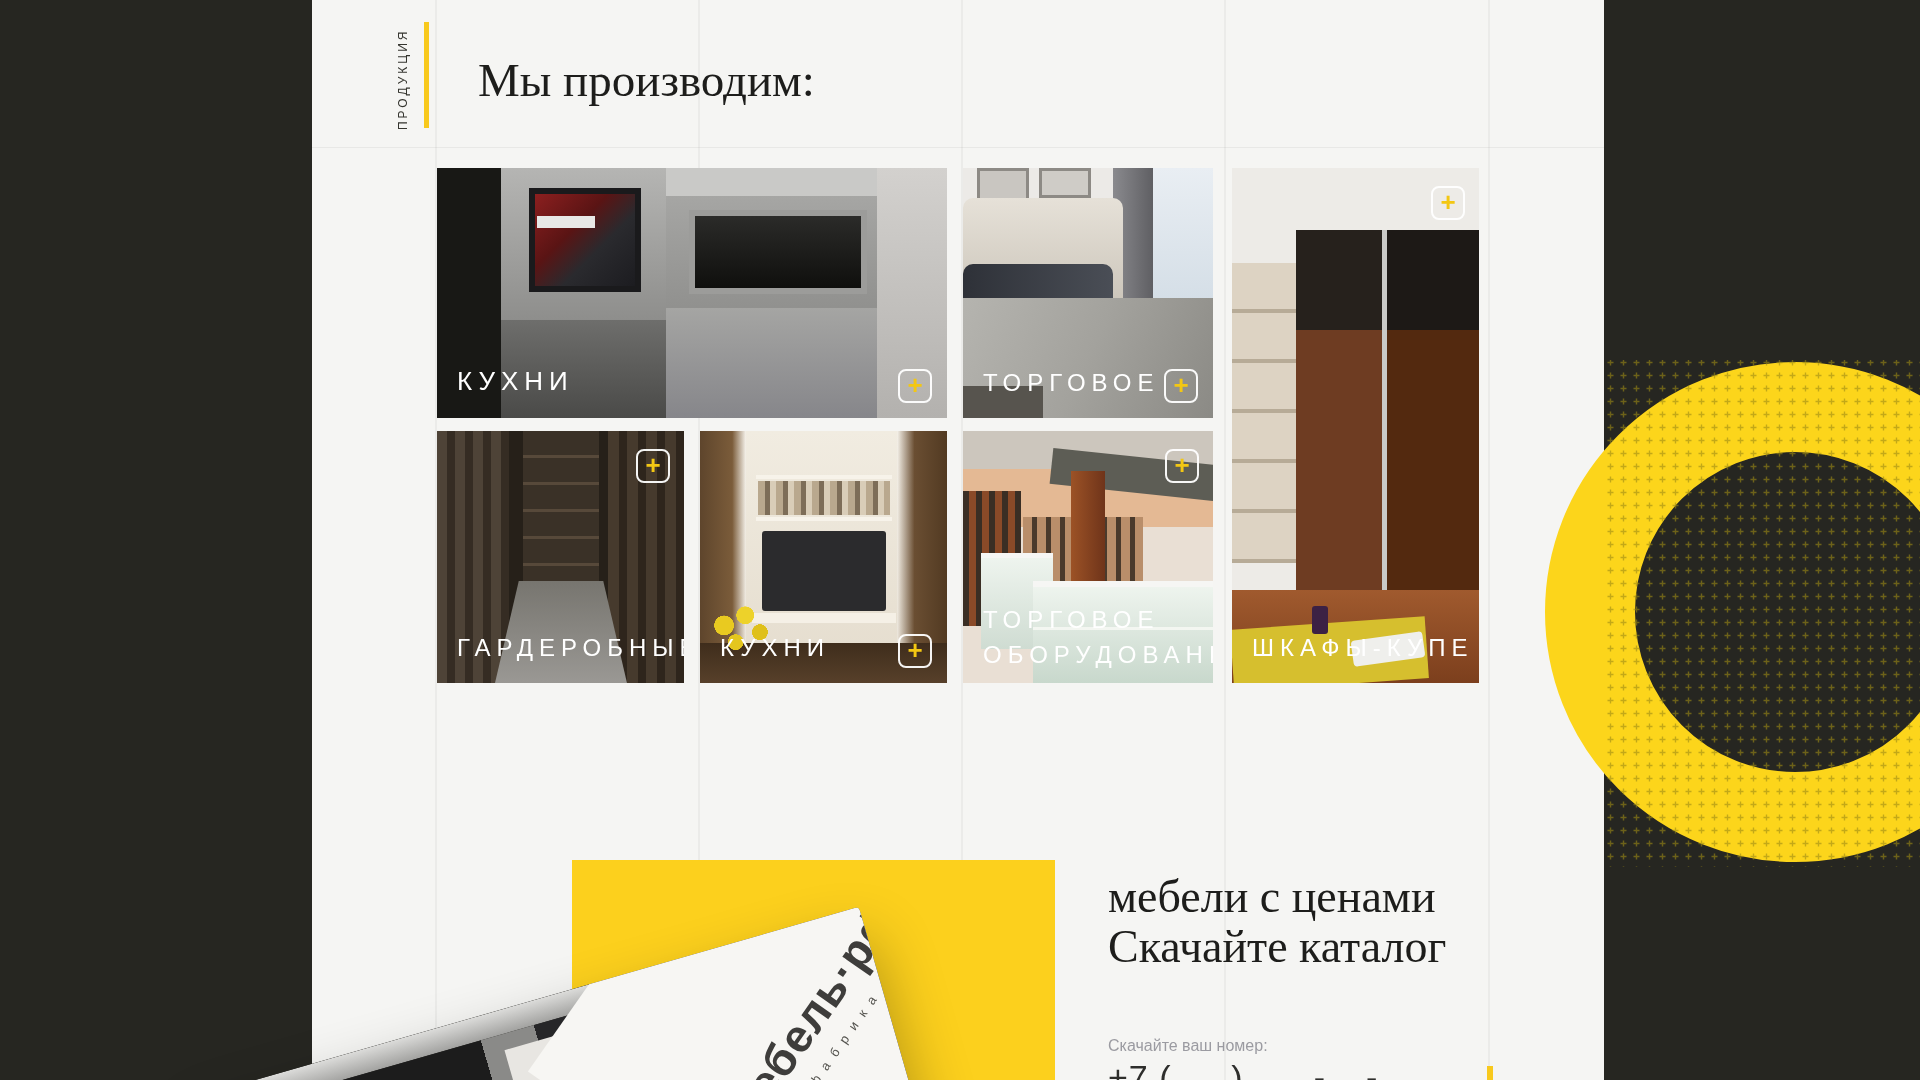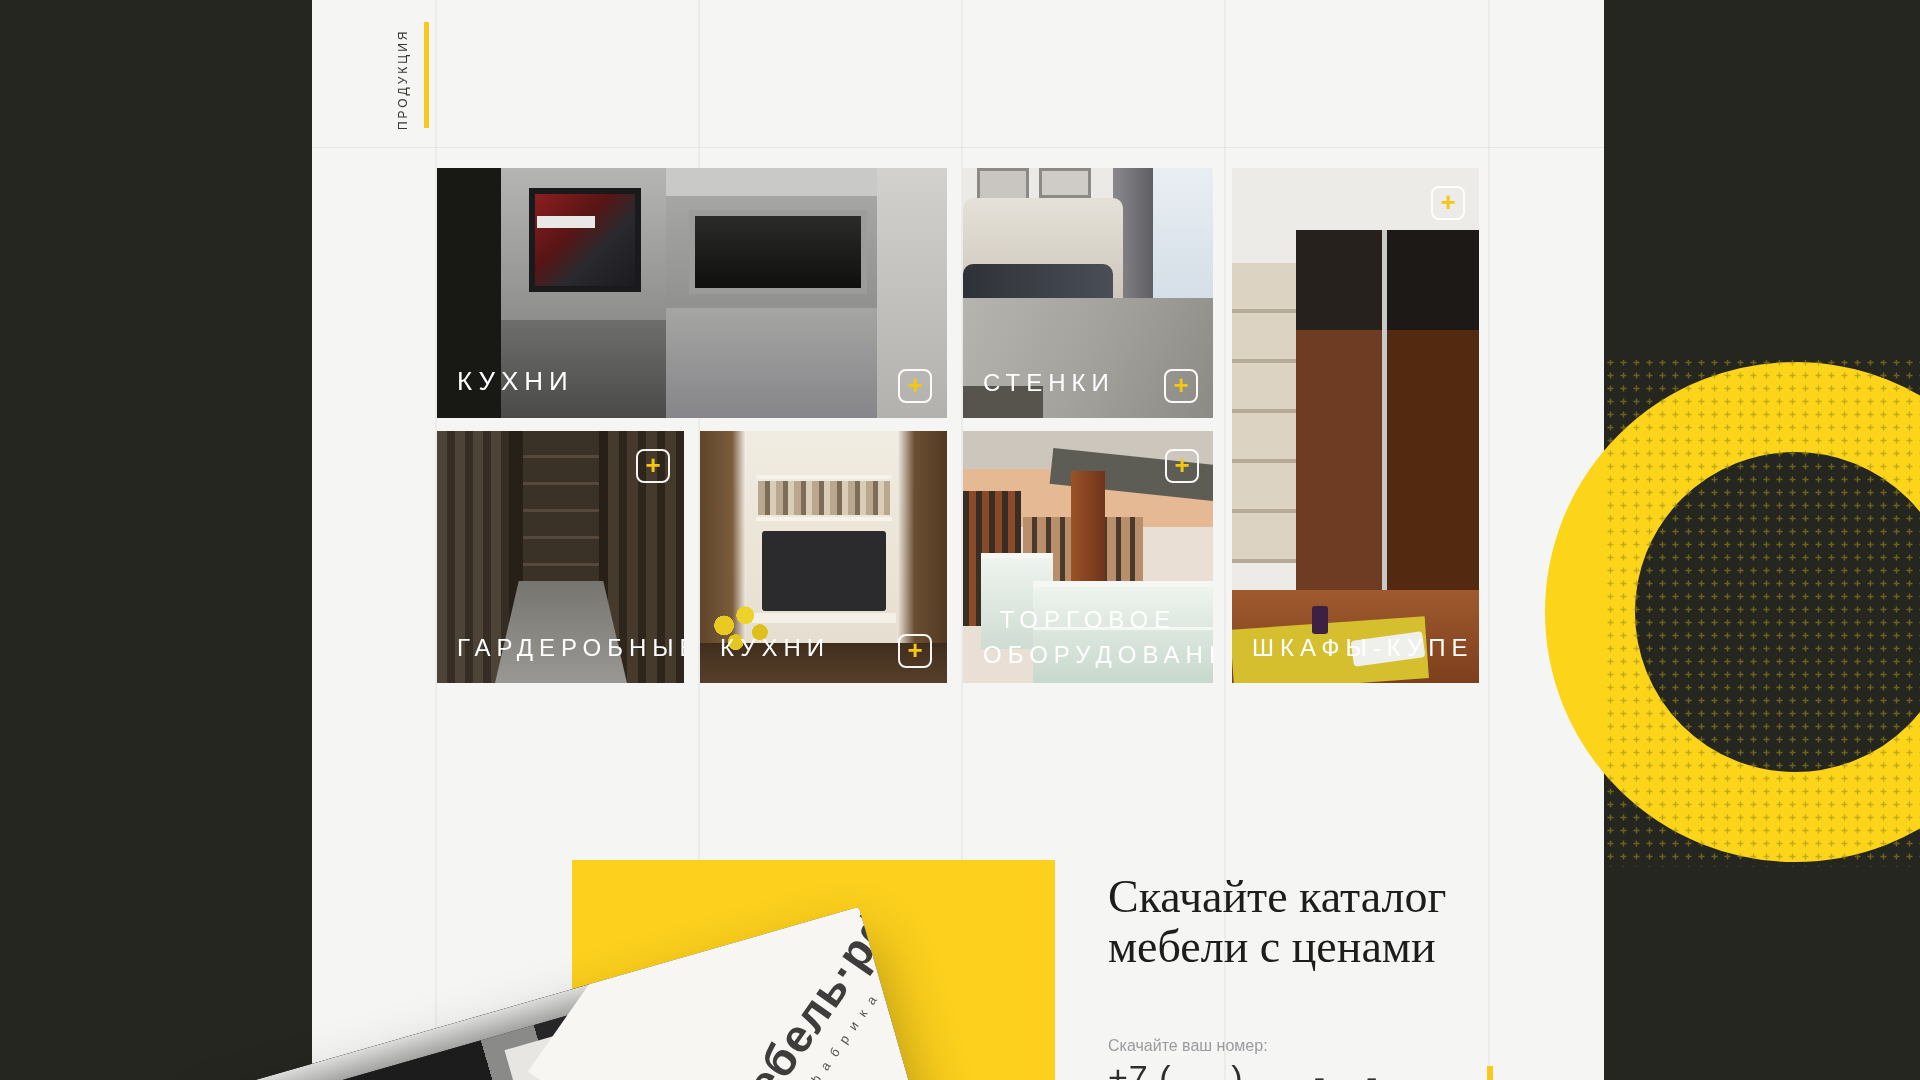--- a/index.html
+++ b/index.html
@@ -17,21 +17,21 @@
   .eyebrow{position:absolute;left:396px;top:34px;height:96px;z-index:5;
            writing-mode:vertical-rl;transform:rotate(180deg);
            font-size:12px;letter-spacing:3px;color:#35352f;}
   .eyebrow-rule{position:absolute;left:424px;top:22px;width:5px;height:106px;background:#f8c91d;z-index:5;}
   .h1{position:absolute;z-index:5;font-family:"Liberation Serif",serif;color:#1d1d1b;}
   .h1.products{left:478px;top:56px;font-size:47px;line-height:1.05;}
   
   .tile{position:absolute;overflow:hidden;z-index:4;cursor:pointer;background:#888;}
   .tile .f{position:absolute;}
   .tile-label{position:absolute;left:20px;bottom:17px;color:#fff;font-size:24px;
-              letter-spacing:6px;z-index:6;line-height:1.45;text-align:center;}
+              letter-spacing:6px;z-index:6;line-height:1.45;}
   .plus-btn{position:absolute;width:34px;height:34px;border:2px solid rgba(255,255,255,.95);
             border-radius:8px;background:transparent;display:flex;align-items:center;
             justify-content:center;z-index:6;padding:0;cursor:pointer;}
   .plus-btn span{color:#f3c713;font-size:26px;font-weight:700;line-height:1;margin-top:-2px;}
   .pos-br{right:15px;bottom:15px;}
   .pos-tr{right:14px;top:18px;}
   
   .donut{position:absolute;left:1500px;top:330px;z-index:3;}
   
   .yellow-rect{position:absolute;left:572px;top:860px;width:483px;height:220px;background:#fcd01d;z-index:3;}
@@ -61,20 +61,21 @@
 
   <div class="vline" style="left:435px"></div>
   <div class="vline" style="left:698px"></div>
   <div class="vline" style="left:961px"></div>
   <div class="vline" style="left:1224px"></div>
   <div class="vline" style="left:1488px"></div>
   <div class="hline" style="top:147px"></div>
 
   <div class="eyebrow">ПРОДУКЦИЯ</div>
   <div class="eyebrow-rule"></div>
+  <div class="h1 products">Мы производим:</div>
 
   <div class="tile" style="left:437px;top:168px;width:510px;height:250px">
     <div class="f" style="inset:0;background:linear-gradient(180deg,#ababa9,#7c7c7a)"></div>
     <div class="f" style="left:0;top:0;width:64px;height:250px;background:#181815"></div>
     <div class="f" style="left:64px;top:0;width:165px;height:152px;background:linear-gradient(180deg,#b5b5b3,#8e8e8c)"></div>
     <div class="f" style="left:92px;top:20px;width:112px;height:104px;border:6px solid #1a1a1c;background:linear-gradient(135deg,#8c1f1f,#5a1414 38%,#2a2a2e 62%,#1c1c20)"></div>
     <div class="f" style="left:100px;top:48px;width:58px;height:12px;background:#e8e8e6"></div>
     <div class="f" style="left:64px;top:152px;width:165px;height:98px;background:linear-gradient(180deg,#6e6e6c,#4a4a48)"></div>
     <div class="f" style="left:229px;top:0;width:281px;height:28px;background:#c9c9c7"></div>
     <div class="f" style="left:252px;top:42px;width:178px;height:84px;border:6px solid #9c9c9a;background:linear-gradient(180deg,#2b2b29,#0f0f0d)"></div>
@@ -89,21 +90,21 @@
   <div class="tile" style="left:963px;top:168px;width:250px;height:250px">
     <div class="f" style="inset:0;background:#eceae7"></div>
     <div class="f" style="left:178px;top:0;width:72px;height:195px;background:linear-gradient(180deg,#e9eef3,#cbd7e1)"></div>
     <div class="f" style="left:150px;top:0;width:40px;height:215px;background:linear-gradient(90deg,#8a8a8e,#5f5f63)"></div>
     <div class="f" style="left:14px;top:0;width:52px;height:36px;background:#c9c6c1;border:3px solid #8d8a85"></div>
     <div class="f" style="left:76px;top:0;width:52px;height:30px;background:#cfccc7;border:3px solid #8d8a85"></div>
     <div class="f" style="left:0;top:30px;width:160px;height:100px;border-radius:10px 10px 0 0;background:linear-gradient(180deg,#e6e1d8,#cdc7bc)"></div>
     <div class="f" style="left:0;top:96px;width:150px;height:52px;border-radius:10px;background:linear-gradient(90deg,#2e3138,#4a4e56)"></div>
     <div class="f" style="left:0;top:130px;width:250px;height:120px;background:linear-gradient(115deg,#b5b4af,#a3a29d 50%,#8b8a85)"></div>
     <div class="f" style="left:0;top:218px;width:80px;height:32px;background:#57544e"></div>
-    <span class="tile-label">СТЕНКИ</span>
+    <span class="tile-label">ТОРГОВОЕ</span>
     <button class="plus-btn pos-br">
         <span>+</span>
       </button>
   </div>
 
   <div class="tile" style="left:1232px;top:168px;width:247px;height:515px">
     <div class="f" style="inset:0;background:#edebe7"></div>
     <div class="f" style="left:0;top:95px;width:64px;height:300px;background:repeating-linear-gradient(180deg,#ddd3c3 0 46px,#b7ab97 46px 50px)"></div>
     <div class="f" style="left:64px;top:62px;width:183px;height:360px;background:linear-gradient(90deg,#6e3c22 0 86px,#c9c9c7 86px 91px,#53290f 91px)"></div>
     <div class="f" style="left:64px;top:62px;width:183px;height:100px;background:linear-gradient(90deg,#26211c 0 86px,#c9c9c7 86px 91px,#1d1916 91px)"></div>
@@ -180,21 +181,21 @@
     <div class="f" style="left:0;top:24px;width:700px;height:206px;background:linear-gradient(90deg,#3a3a38 0 120px,#1c1c1c 120px 300px,#8a8a88 300px 355px,#262628 355px 520px,#6f6f6d 520px 700px)"></div>
 
     <div class="f" style="left:320px;top:40px;width:120px;height:120px;background:linear-gradient(135deg,#e8e6e2 0 30%,#b9b7b4 30% 55%,#4a4a48 55%)"></div>
     <div class="book-stripe">
       <div class="book-title">мебель·рф</div>
       <div class="book-subtitle">фабрика</div>
     </div>
   </div>
 
   <div class="h1 catalog">
+    <div>мебели с ценами</div>
     <div>Скачайте каталог</div>
-    <div>мебели с ценами</div>
   </div>
 
   <div class="phone-label">Скачайте ваш номер:</div>
   <div class="phone-input">+7 (___) ___-__-__</div>
   <div class="yellow-tick"></div>
 
 </div>
 
 </body></html>

